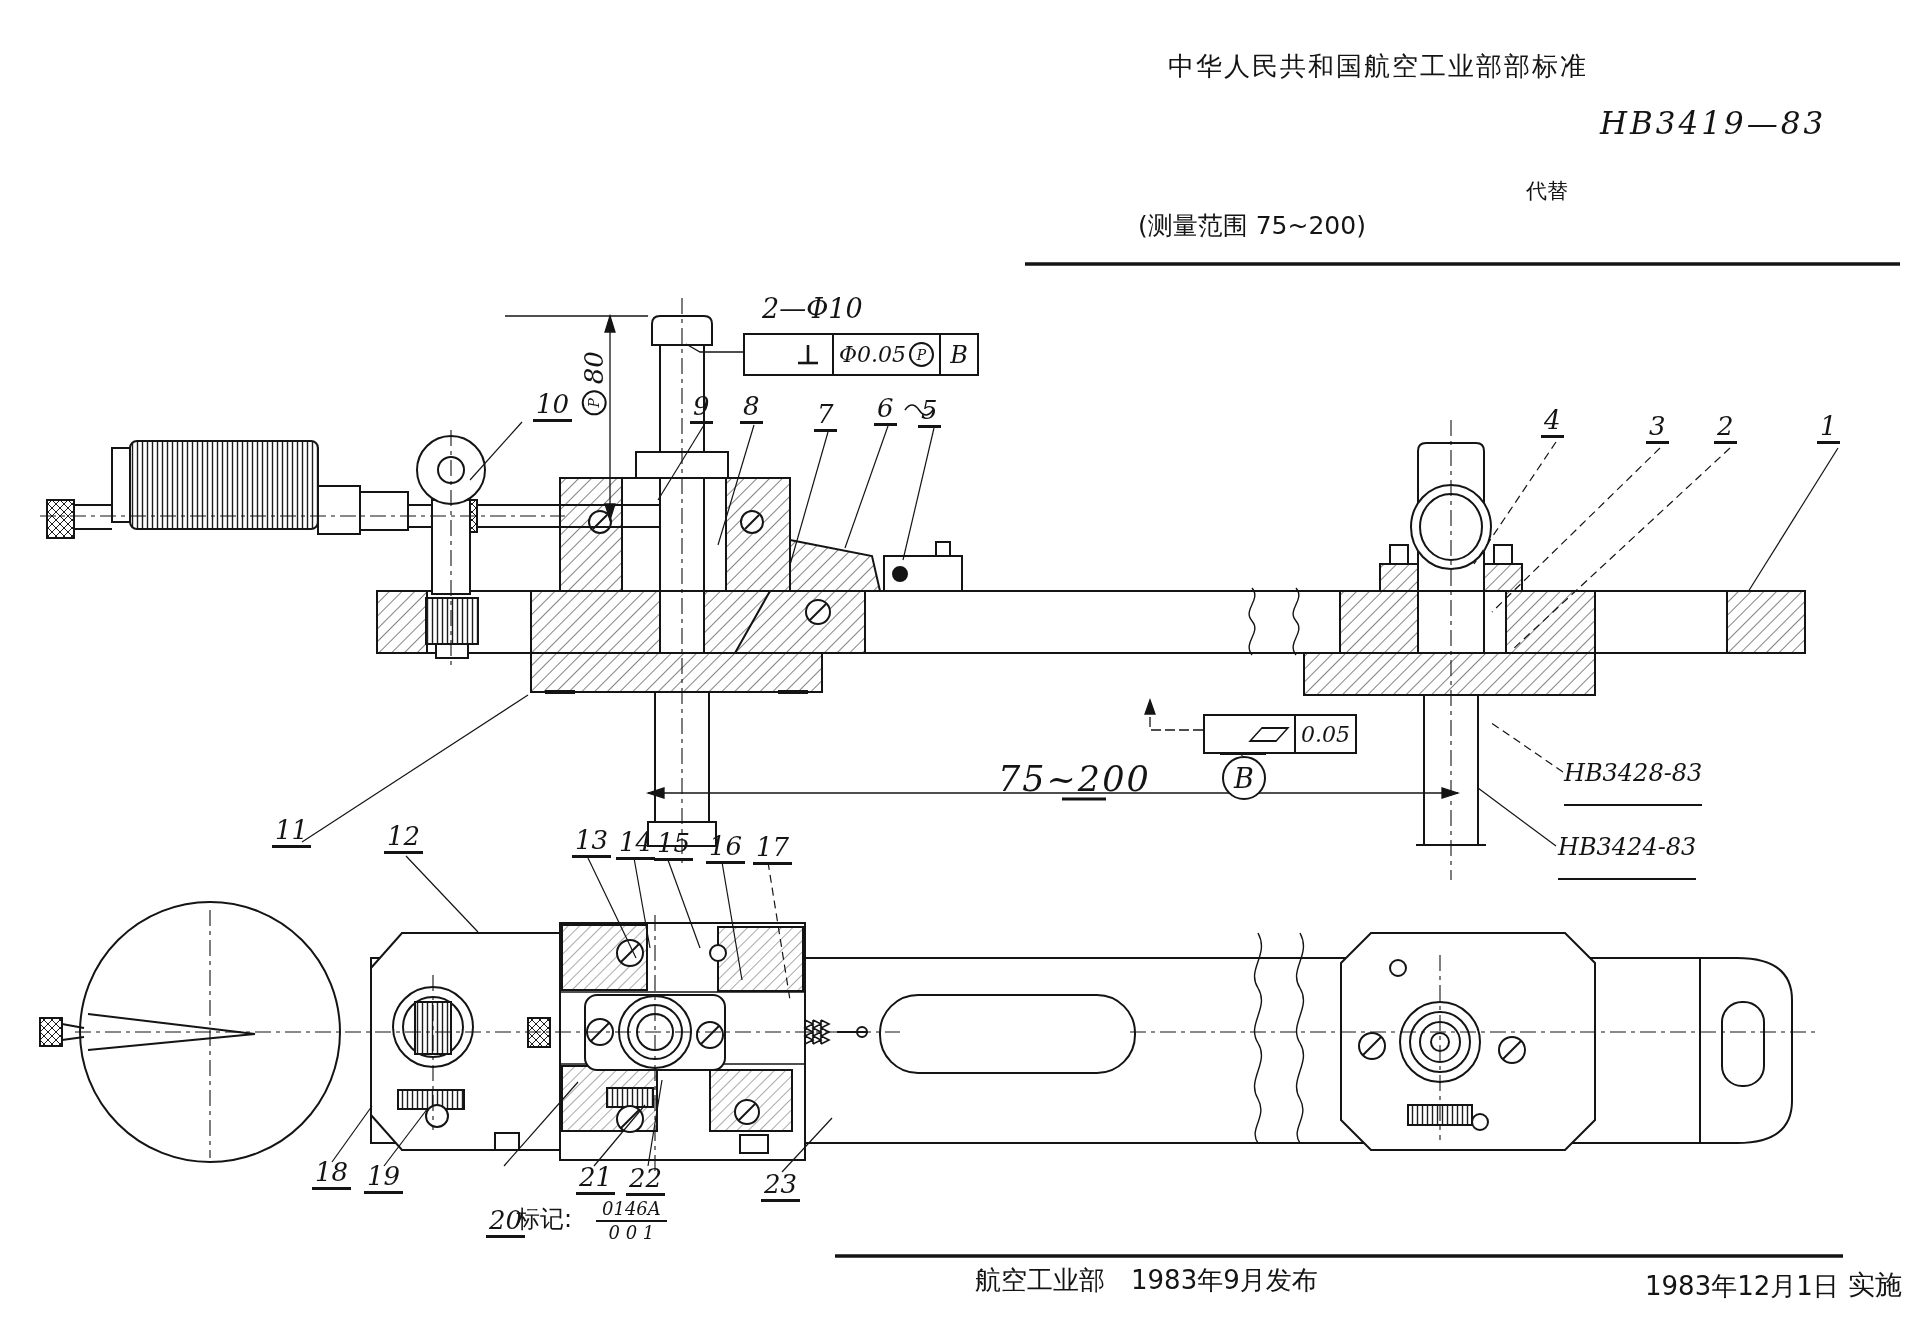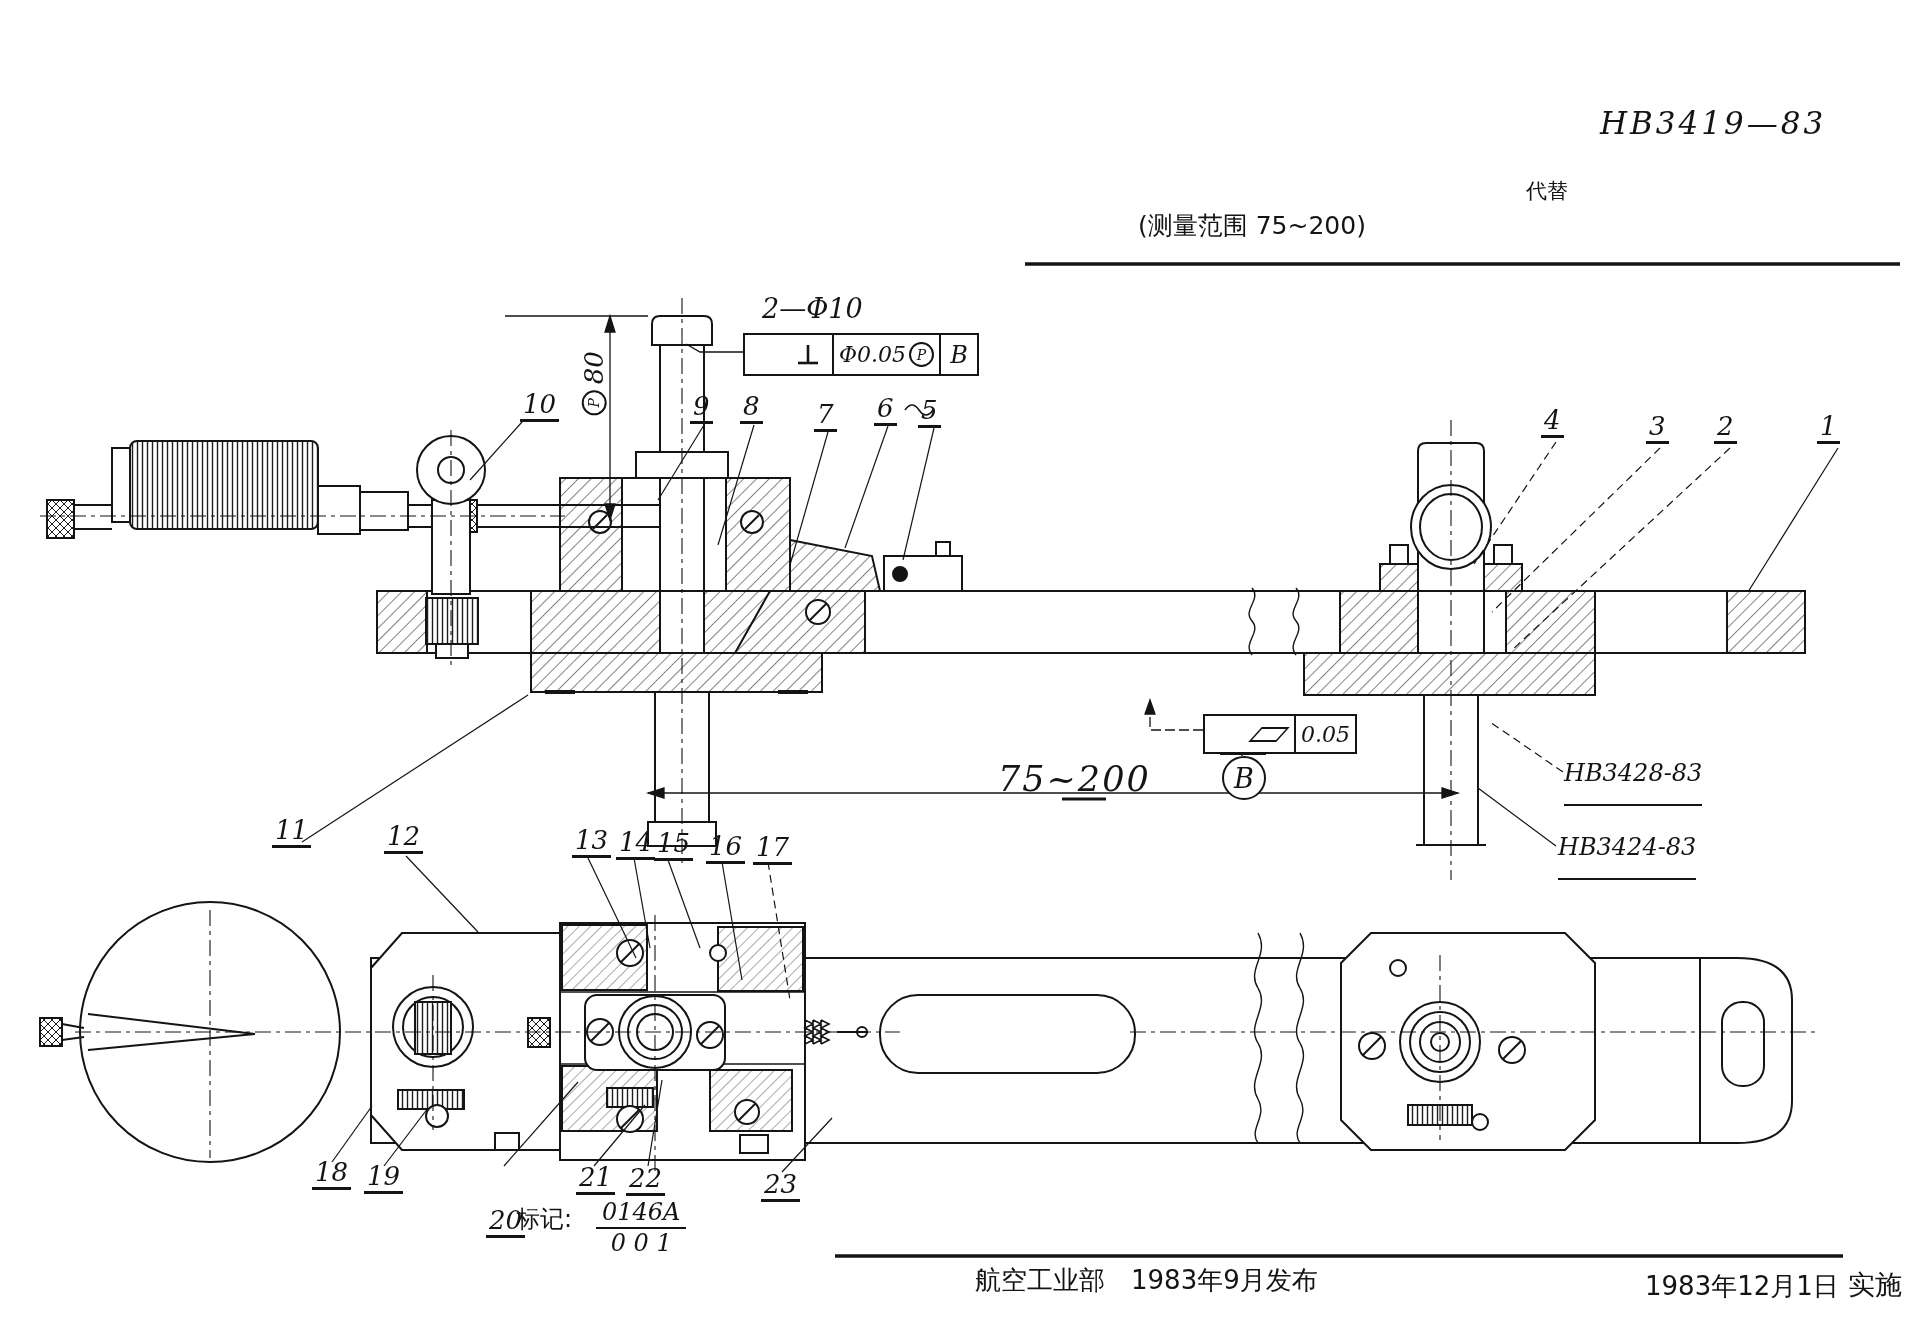--- a/index.html
+++ b/index.html
@@ -263,20 +263,21 @@
       <line x1="384" y1="1166" x2="428" y2="1108"></line>
       <line x1="504" y1="1166" x2="578" y2="1082"></line>
       <line x1="594" y1="1166" x2="645" y2="1105"></line>
       <line x1="648" y1="1166" x2="662" y2="1080"></line>
       <line x1="782" y1="1172" x2="832" y2="1118"></line>
       <line x1="1563" y1="772" x2="1490" y2="722" stroke-dasharray="8 5"></line>
       <line x1="1556" y1="846" x2="1478" y2="788"></line>
     </g>
   </svg>
 
+  <div class="txt cn" style="left:1168px;top:52px;font-size:26px;letter-spacing:2px;">中华人民共和国航空工业部部标准</div>
   <div class="txt it" style="left:1600px;top:106px;font-size:31px;letter-spacing:3px;">HB3419—83</div>
   <div class="txt cn" style="left:1526px;top:180px;font-size:21px;">代替</div>
   <div class="txt cn" style="left:1138px;top:212px;font-size:25px;">(测量范围 75~200)</div>
 
   <div class="txt it" style="left:762px;top:294px;font-size:27px;">2—Φ10</div>
   <div class="frame" style="left:743px;top:333px;height:39px;">
     <div class="cell" style="width:38px;">
       <svg width="24" height="24" viewBox="0 0 24 24">
           <line x1="12" y1="2" x2="12" y2="19" stroke="#141414" stroke-width="2.6"></line>
           <line x1="2" y1="20" x2="22" y2="20" stroke="#141414" stroke-width="2.6"></line>
@@ -311,37 +312,37 @@
 
   <span class="txt part-label" style="left:1817px;top:412px;">1</span>
   <span class="txt part-label" style="left:1714px;top:412px;">2</span>
   <span class="txt part-label" style="left:1646px;top:412px;">3</span>
   <span class="txt part-label" style="left:1541px;top:406px;">4</span>
   <span class="txt part-label" style="left:918px;top:396px;">5</span>
   <span class="txt part-label" style="left:874px;top:394px;">6</span>
   <span class="txt part-label" style="left:814px;top:400px;">7</span>
   <span class="txt part-label" style="left:740px;top:392px;">8</span>
   <span class="txt part-label" style="left:690px;top:392px;">9</span>
-  <span class="txt part-label" style="left:520px;top:390px;">10</span>
+  <span class="txt part-label" style="left:533px;top:390px;">10</span>
   <span class="txt part-label" style="left:272px;top:816px;">11</span>
   <span class="txt part-label" style="left:384px;top:822px;">12</span>
   <span class="txt part-label" style="left:572px;top:826px;">13</span>
   <span class="txt part-label" style="left:616px;top:828px;">14</span>
   <span class="txt part-label" style="left:654px;top:829px;">15</span>
   <span class="txt part-label" style="left:706px;top:832px;">16</span>
   <span class="txt part-label" style="left:753px;top:833px;">17</span>
   <span class="txt part-label" style="left:312px;top:1158px;">18</span>
   <span class="txt part-label" style="left:364px;top:1162px;">19</span>
   <span class="txt part-label" style="left:486px;top:1163px;margin-top:43px;">20</span>
   <span class="txt part-label" style="left:576px;top:1163px;">21</span>
   <span class="txt part-label" style="left:626px;top:1164px;">22</span>
   <span class="txt part-label" style="left:761px;top:1170px;">23</span>
 
   <div class="txt cn" style="left:516px;top:1206px;font-size:24px;">标记:</div>
-  <div class="fraction" style="left:596px;top:1198px;font-size:24px;">
+  <div class="fraction" style="left:596px;top:1198px;font-size:18px;">
     <div class="top it">0146A</div>
     <div class="it">0 0 1</div>
   </div>
 
   <div class="txt cn" style="left:975px;top:1266px;font-size:26px;display:flex;gap:26px;">
     <span>航空工业部</span>
     <span>1983年9月发布</span>
   </div>
   <div class="txt cn" style="left:1645px;top:1272px;font-size:26px;">1983年12月1日</div>
   <div class="txt cn" style="left:1848px;top:1270px;font-size:27px;">实施</div>

